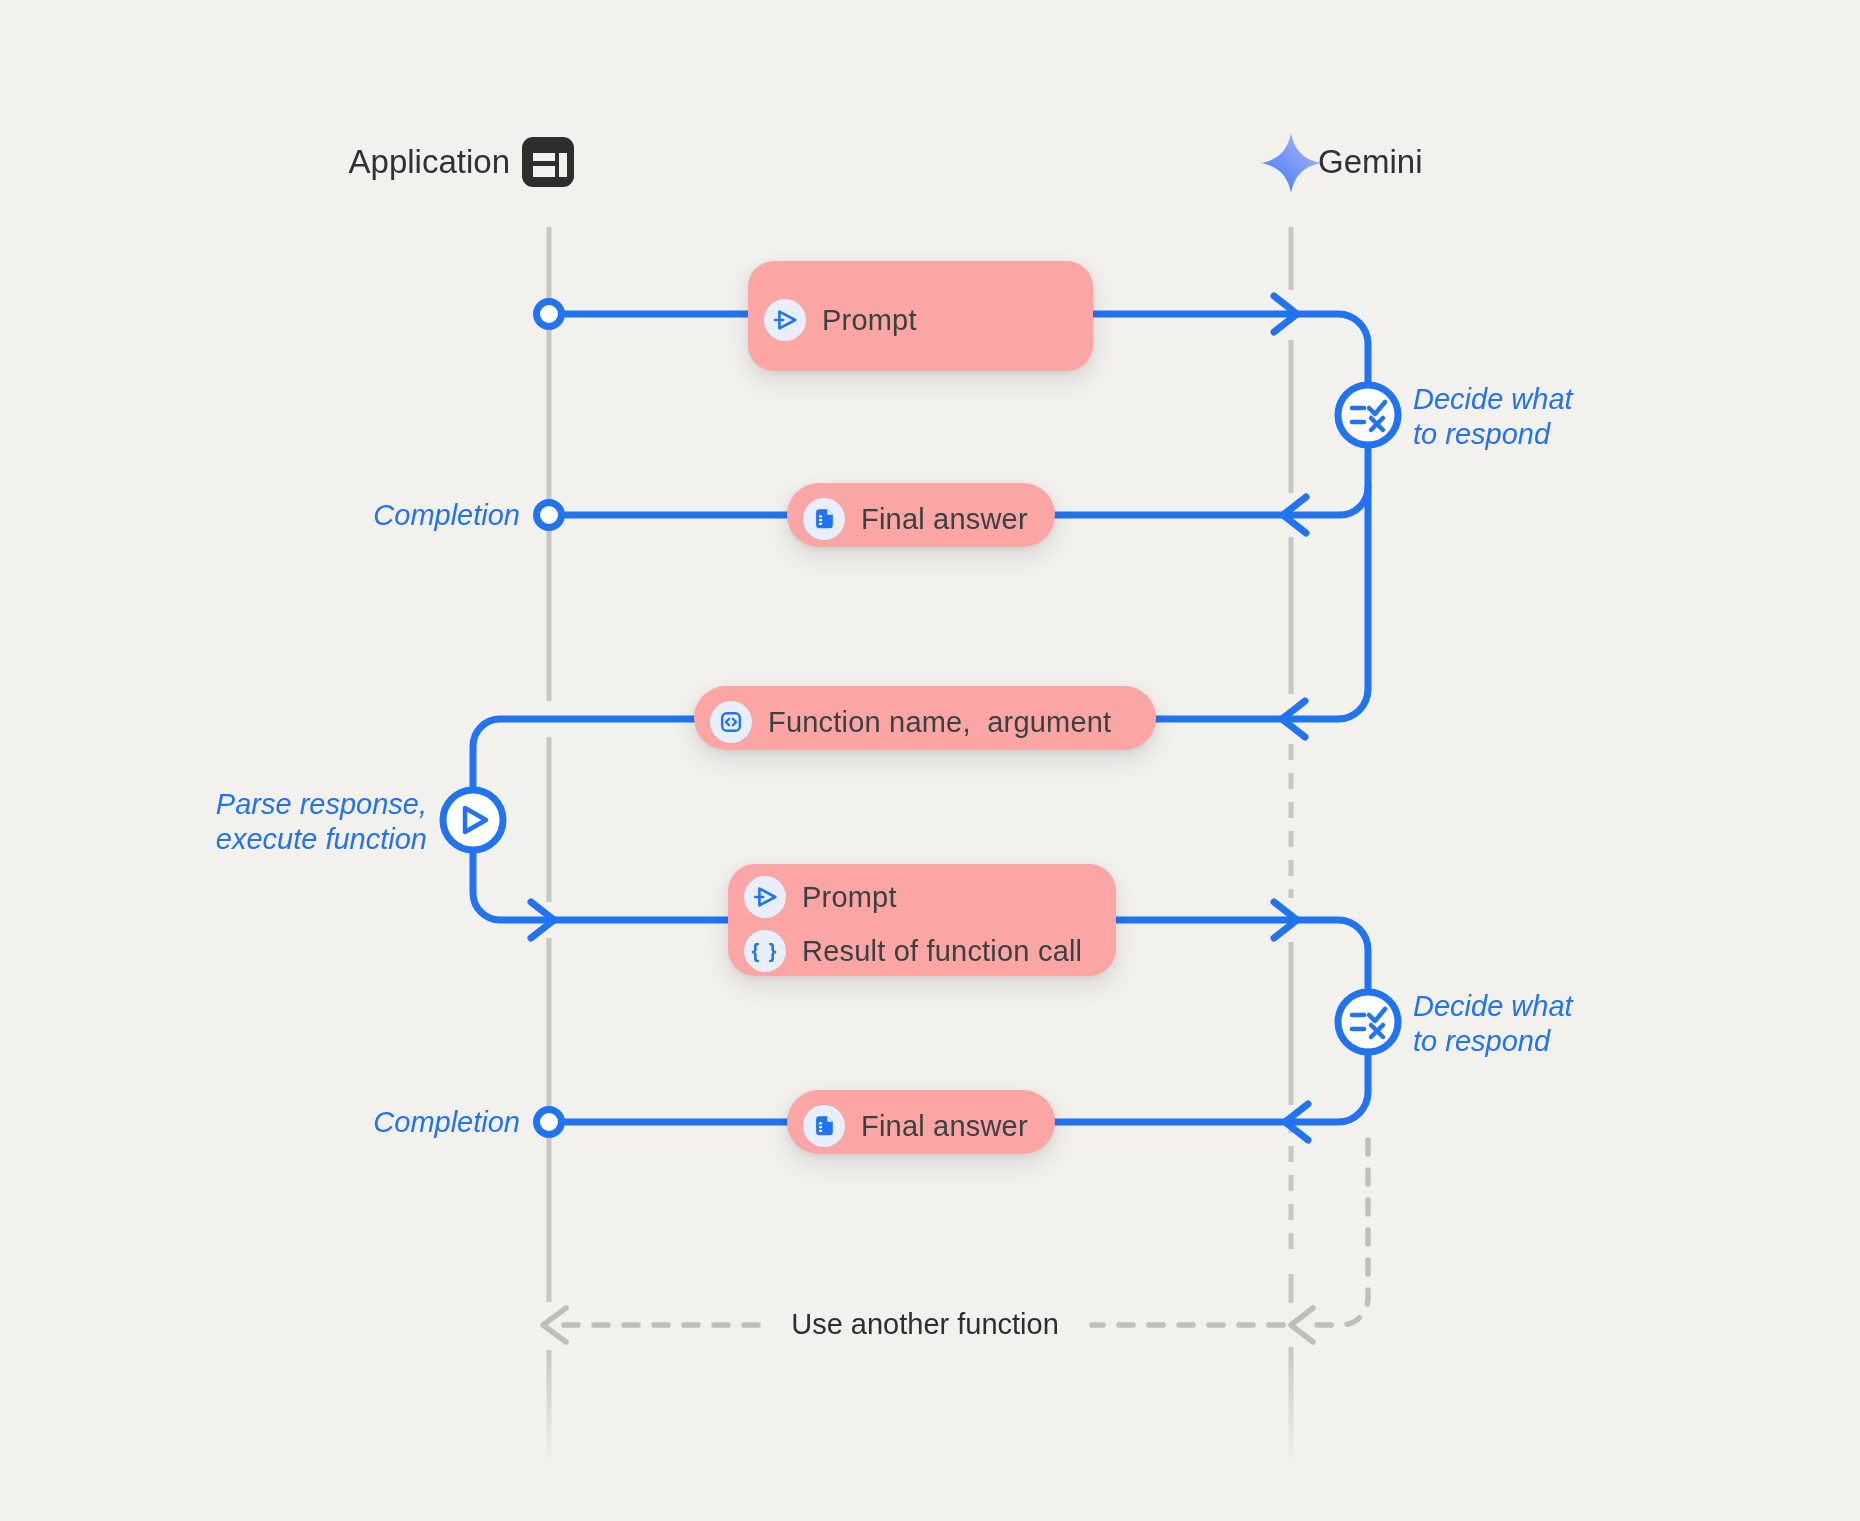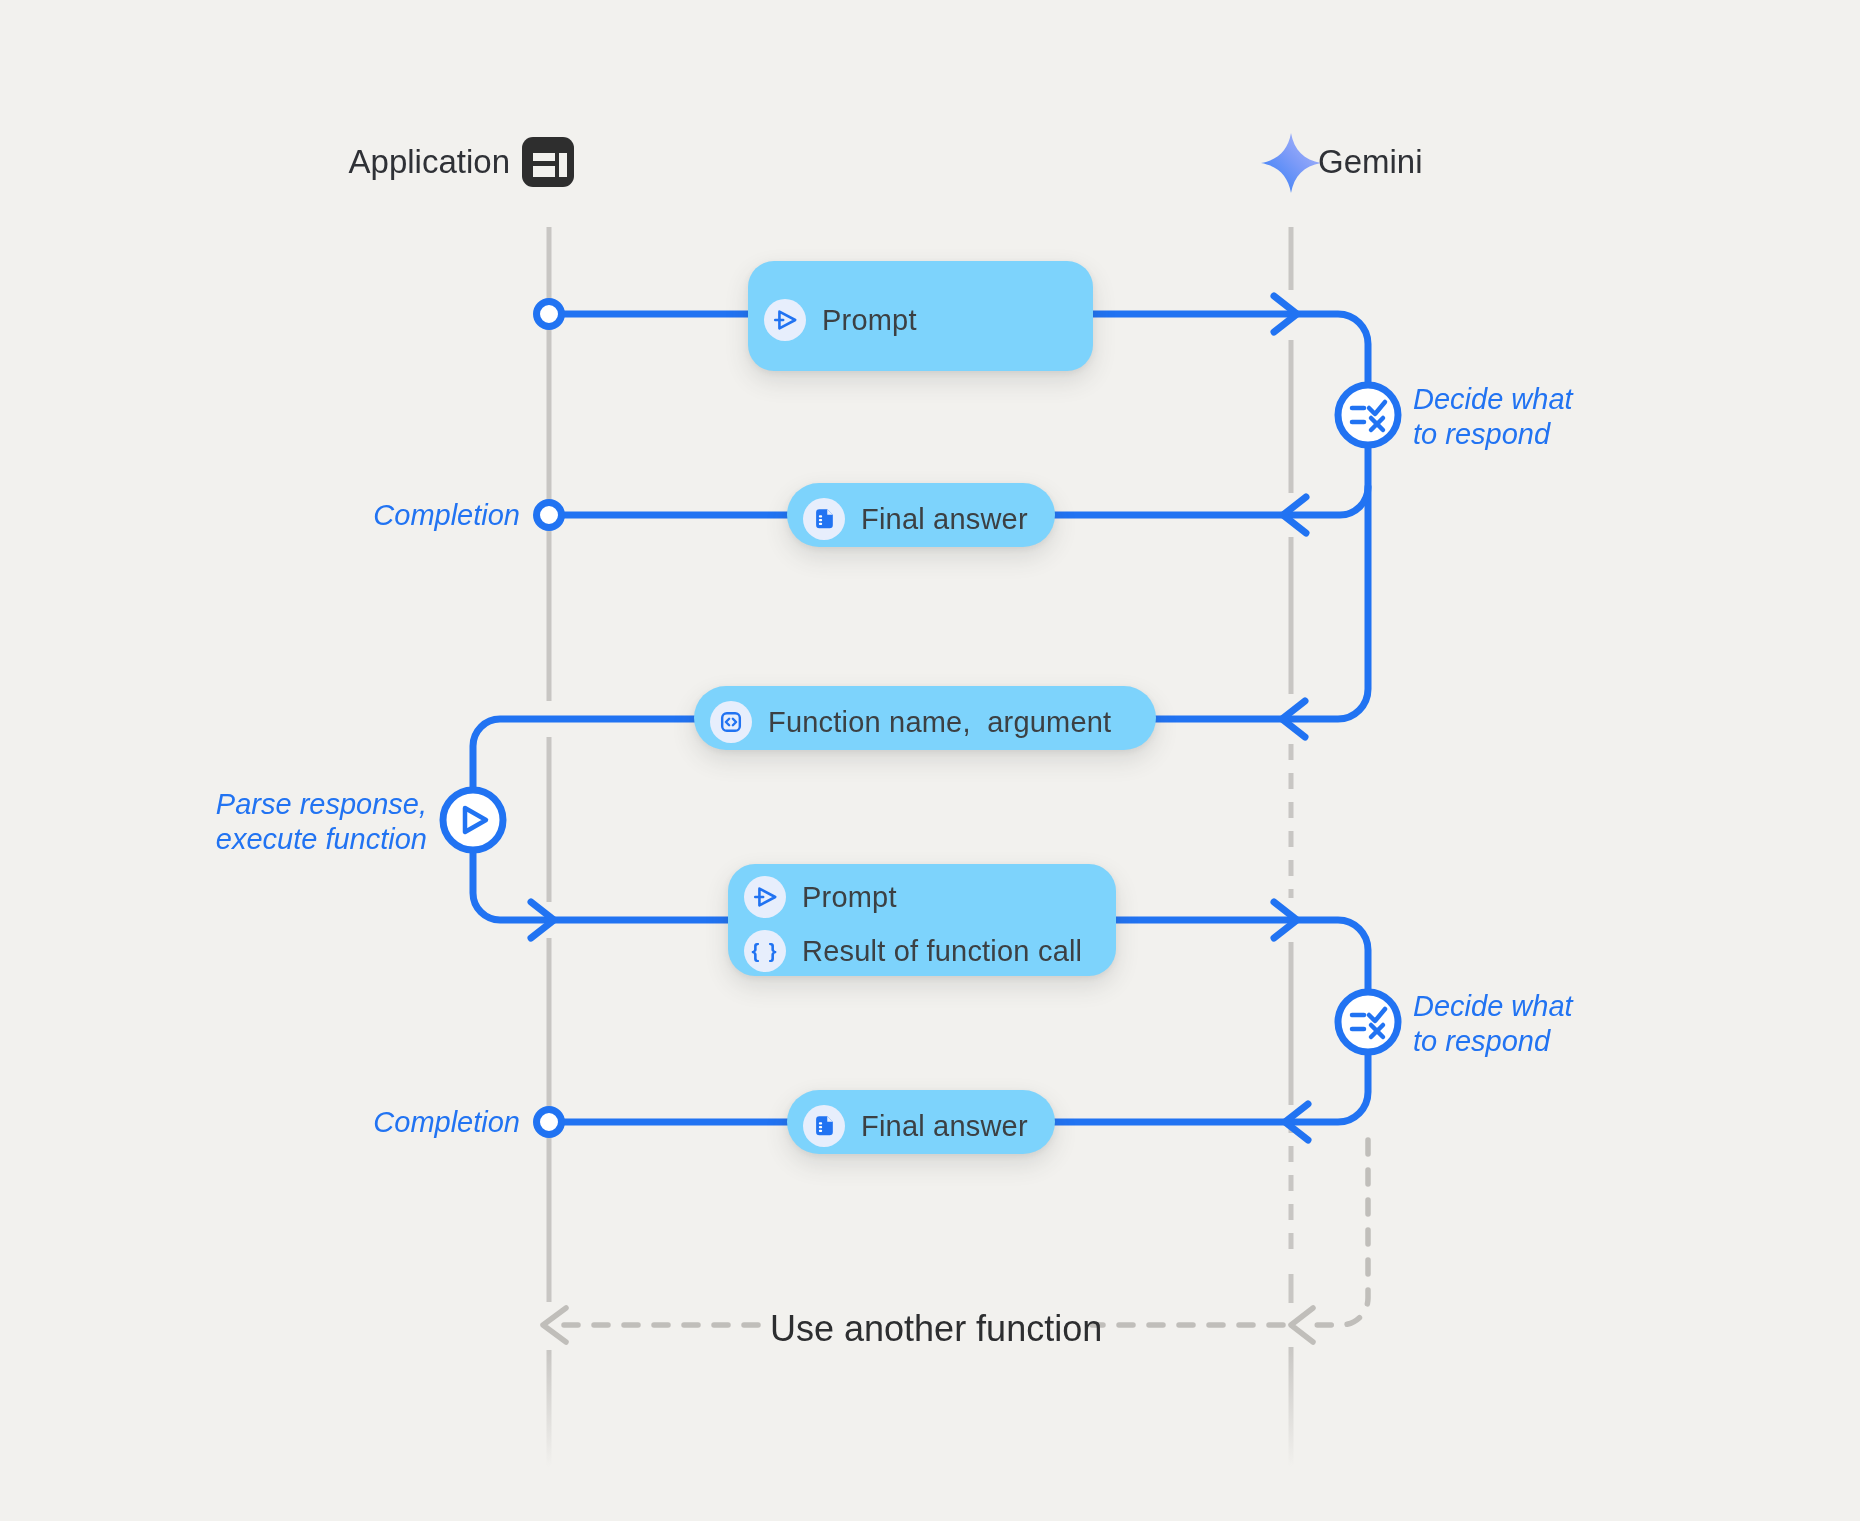--- a/index.html
+++ b/index.html
@@ -10,41 +10,41 @@
     margin-top:22px;
   }
   #flow-svg{position:absolute;left:0;top:0;z-index:1;}
   
   .actor-label{
     position:absolute;font-size:33px;font-weight:500;color:#2f3136;z-index:3;
     line-height:44px;height:44px;white-space:nowrap;
   }
   
   .card{
-    position:absolute;background:#7dd3fc;z-index:2;
+    position:absolute;background:#fca5a5;z-index:2;
     box-shadow:0 10px 24px rgba(60,64,67,.14),0 2px 6px rgba(60,64,67,.08);
     display:flex;flex-direction:column;justify-content:center;gap:12px;
     padding:8px 26px 0 16px;box-sizing:border-box;
   }
   .card-row{display:flex;align-items:center;}
   .chip{
     width:42px;height:42px;border-radius:50%;background:#e7eefc;flex:0 0 42px;
     display:flex;align-items:center;justify-content:center;
   }
   .card-label{
     margin-left:16px;font-size:29px;color:#3c4043;white-space:pre;letter-spacing:.2px;
   }
   .brace-glyph{font-size:20px;font-weight:600;color:#2173f2;letter-spacing:2px;line-height:1;}
   
   .blue-note{
     position:absolute;z-index:2;color:#2173f2;font-size:29px;font-weight:500;
     line-height:35px;white-space:nowrap;font-style:italic;
   }
   .dark-note{
-    position:absolute;z-index:2;color:#2d2e30;font-size:36px;font-weight:500;
+    position:absolute;z-index:2;color:#2d2e30;font-size:29px;font-weight:500;
     white-space:nowrap;
   }
   .right-align{text-align:right;}
   #bottom-bar{position:absolute;left:0;bottom:0;width:100%;height:6px;background:#191918;z-index:4;}
 </style>
 </head>
 <body>
 
 <div id="stage">
 

